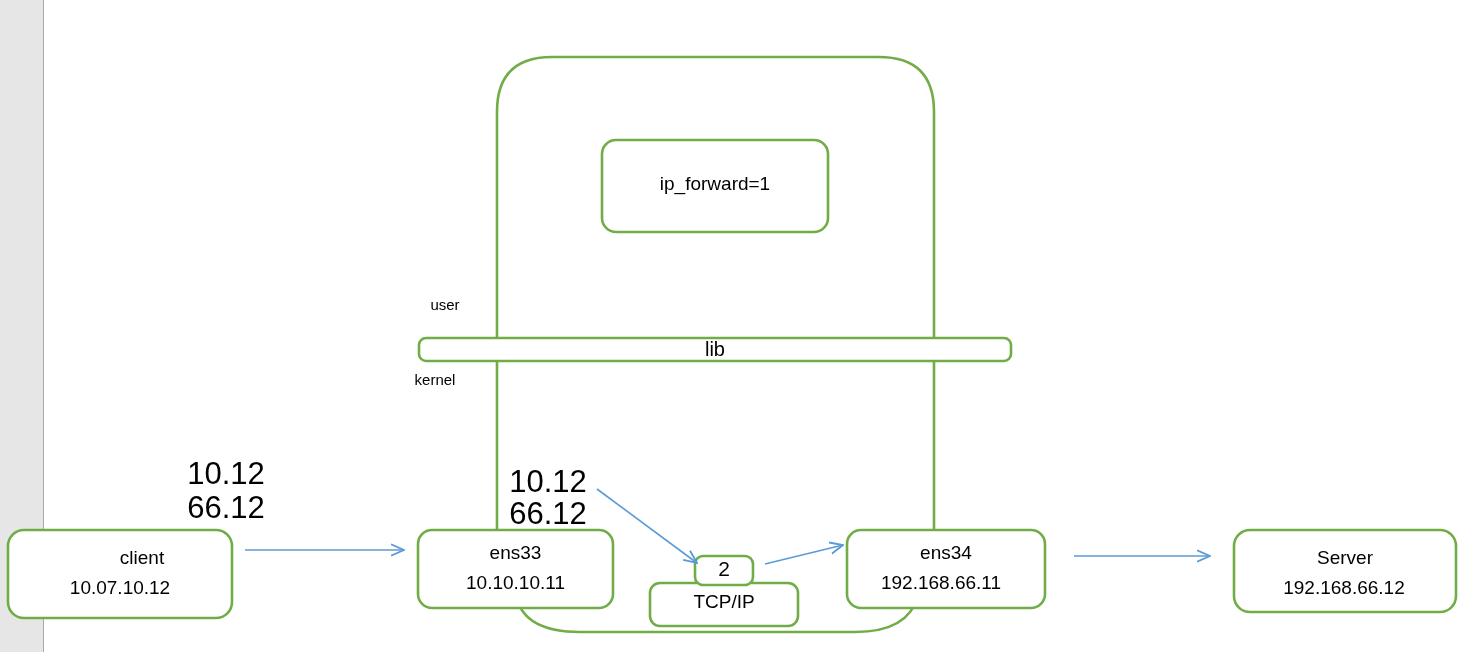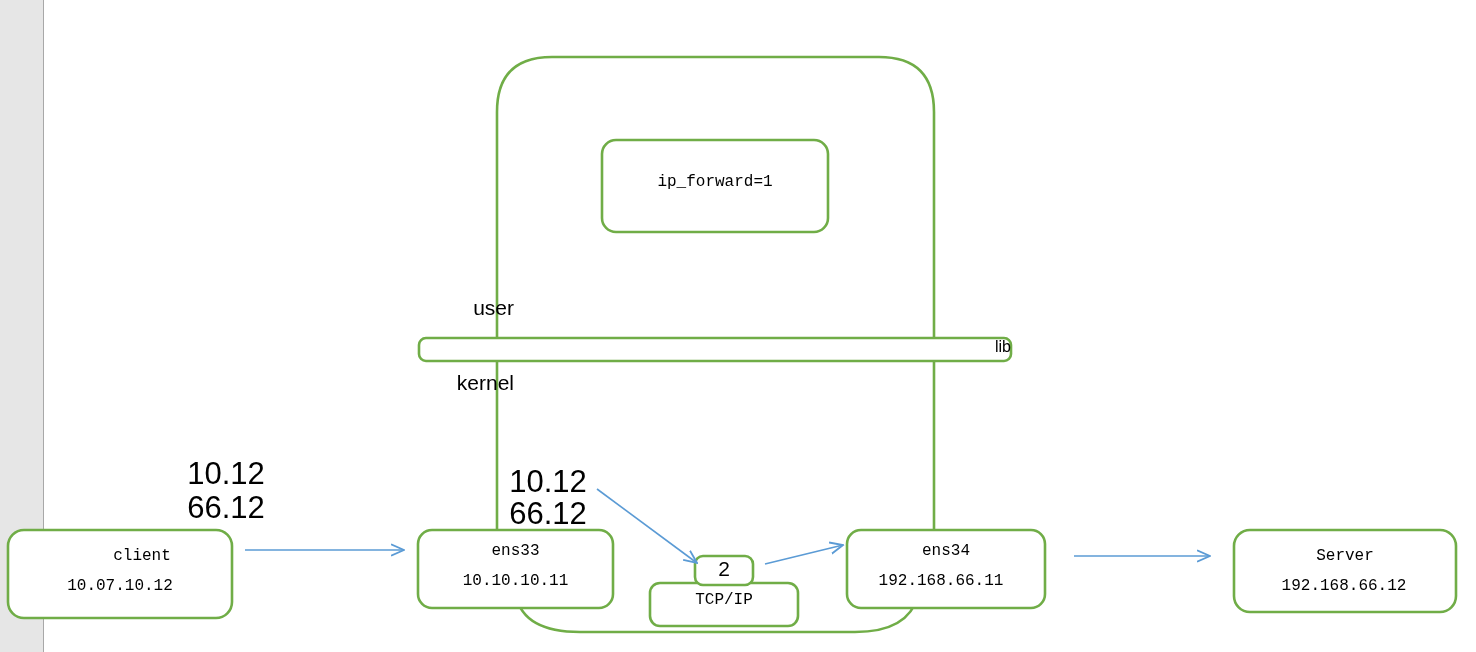--- a/index.html
+++ b/index.html
@@ -37,34 +37,31 @@
   }
   
   .lbl {
     position: absolute;
     color: #000000;
     white-space: pre;
     text-align: center;
     line-height: 1.18;
   }
   .node-text {
-    font-size: 16px;
-    font-family: Liberation Mono, monospace;
+    font-size: 19px;
   }
   .small-note {
     font-size: 31px;
   }
   .layer-word {
-    font-size: 21px;
-    text-align: right;
-    margin-left: 24px;
+    font-size: 15px;
+    text-align: center;
   }
   .lib-word {
-    font-size: 16px;
-    text-align: right;
+    font-size: 20px;
   }
   .tiny-num {
     font-size: 21px;
   }
 </style>
 </head>
 <body>
 
 <div id="canvas">
 

